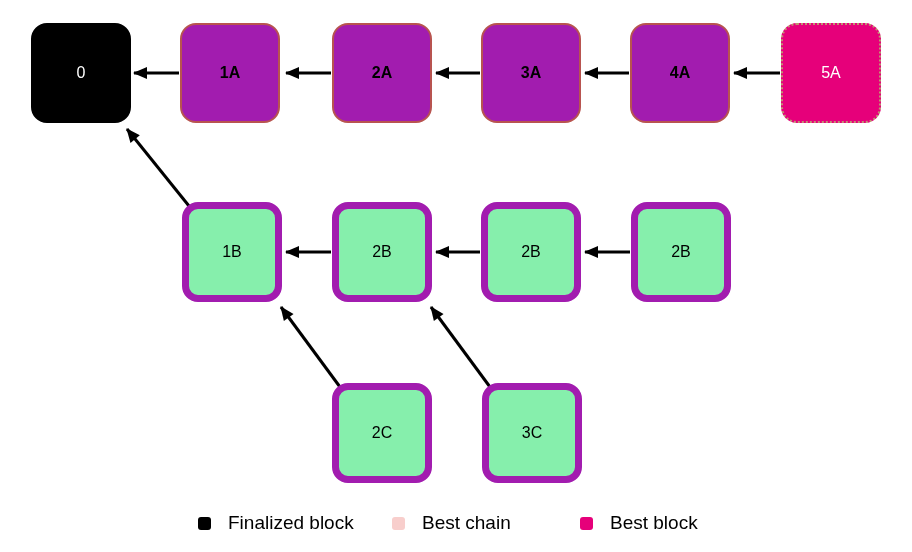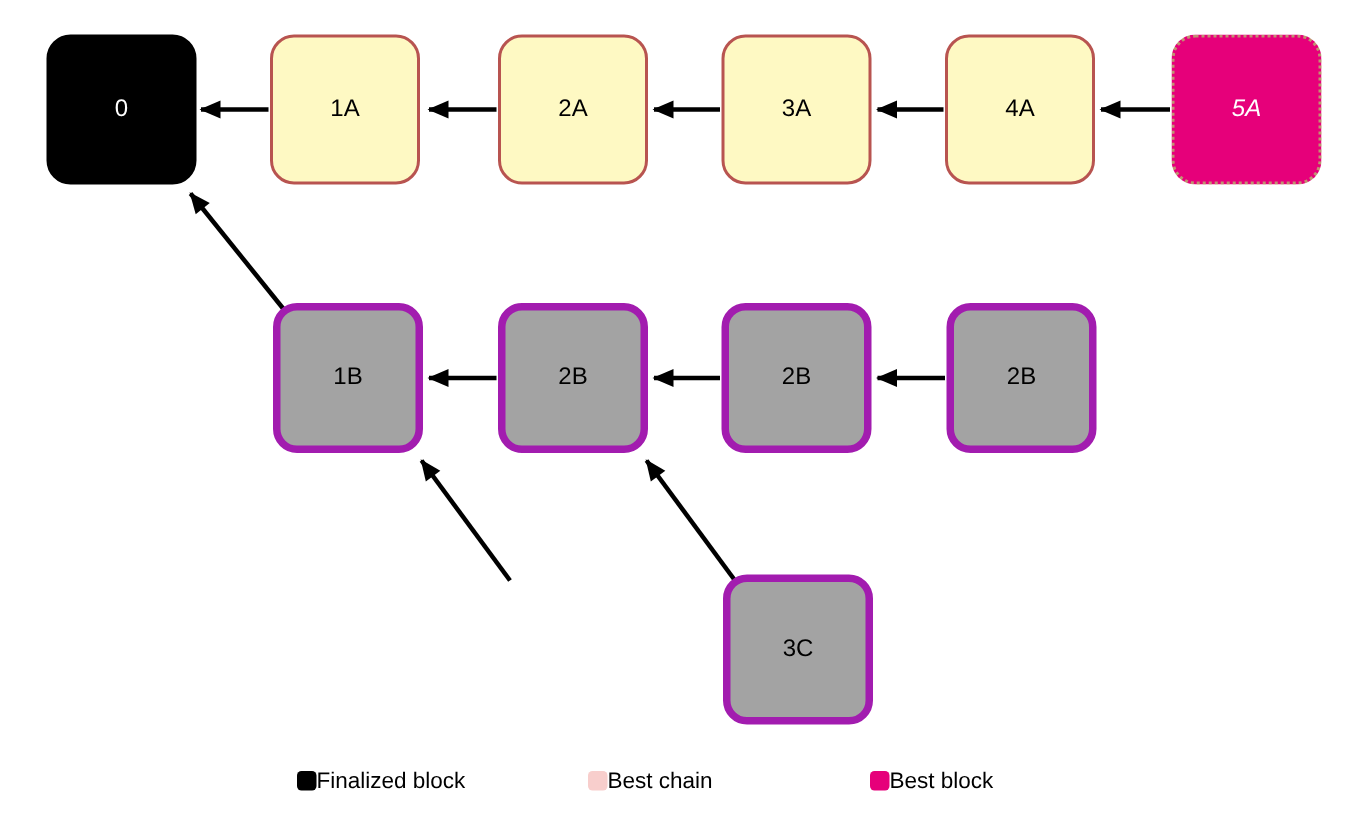--- a/index.html
+++ b/index.html
@@ -33,60 +33,61 @@
     font-size: 16px;
     color: #000000;
     z-index: 2;
   }
   .block.finalized {
     background: #000000;
     border: 2px solid #000000;
     color: #ffffff;
   }
   .block.best-chain {
-    background: #fef9c3;
+    background: #a21caf;
     border: 2px solid #b85450;
+    font-weight: bold;
   }
   .block.best-block {
     background: #e6007a;
     border: 2px dotted #c09371;
     color: #ffffff;
   }
   .block.fork {
-    background: #a3a3a3;
-    border: 5px solid #a21caf;
+    background: #86efac;
+    border: 7px solid #a21caf;
   }
   
   .p-0  { left: 31px;  top: 23px; }
   .p-1A { left: 180px; top: 23px; }
   .p-2A { left: 332px; top: 23px; }
   .p-3A { left: 481px; top: 23px; }
   .p-4A { left: 630px; top: 23px; text-align: center; }
-  .p-5A { left: 781px; top: 23px; font-style: italic; }
+  .p-5A { left: 781px; top: 23px; }
   .p-1B { left: 182px; top: 202px; }
   .p-2B { left: 332px; top: 202px; }
   .p-3B { left: 481px; top: 202px; }
   .p-4B { left: 631px; top: 202px; }
   .p-2C { left: 332px; top: 383px; }
   .p-3C { left: 482px; top: 383px; }
 
   .legend {
     position: absolute;
     left: 0; top: 512px;
     width: 912px;
     height: 28px;
     z-index: 2;
   }
   .legend-item {
     position: absolute;
     top: 0;
     display: flex;
     align-items: center;
-    gap: 0;
-    font-size: 15px;
+    gap: 17px;
+    font-size: 19px;
     color: #000000;
   }
   .legend-item.li-0 { left: 198px; }
   .legend-item.li-1 { left: 392px; }
   .legend-item.li-2 { left: 580px; }
   .swatch {
     width: 13px;
     height: 13px;
     border-radius: 3px;
     flex: 0 0 auto;
@@ -145,20 +146,23 @@
   </div>
   <div class="block fork p-2B">
     <span>2B</span>
   </div>
   <div class="block fork p-3B">
     <span>2B</span>
   </div>
   <div class="block fork p-4B">
     <span>2B</span>
   </div>
+  <div class="block fork p-2C">
+    <span>2C</span>
+  </div>
   <div class="block fork p-3C">
     <span>3C</span>
   </div>
 
   <div class="legend">
     <div class="legend-item li-0">
       <span class="swatch finalized"></span>
       <span>Finalized block</span>
     </div>
     <div class="legend-item li-1">

